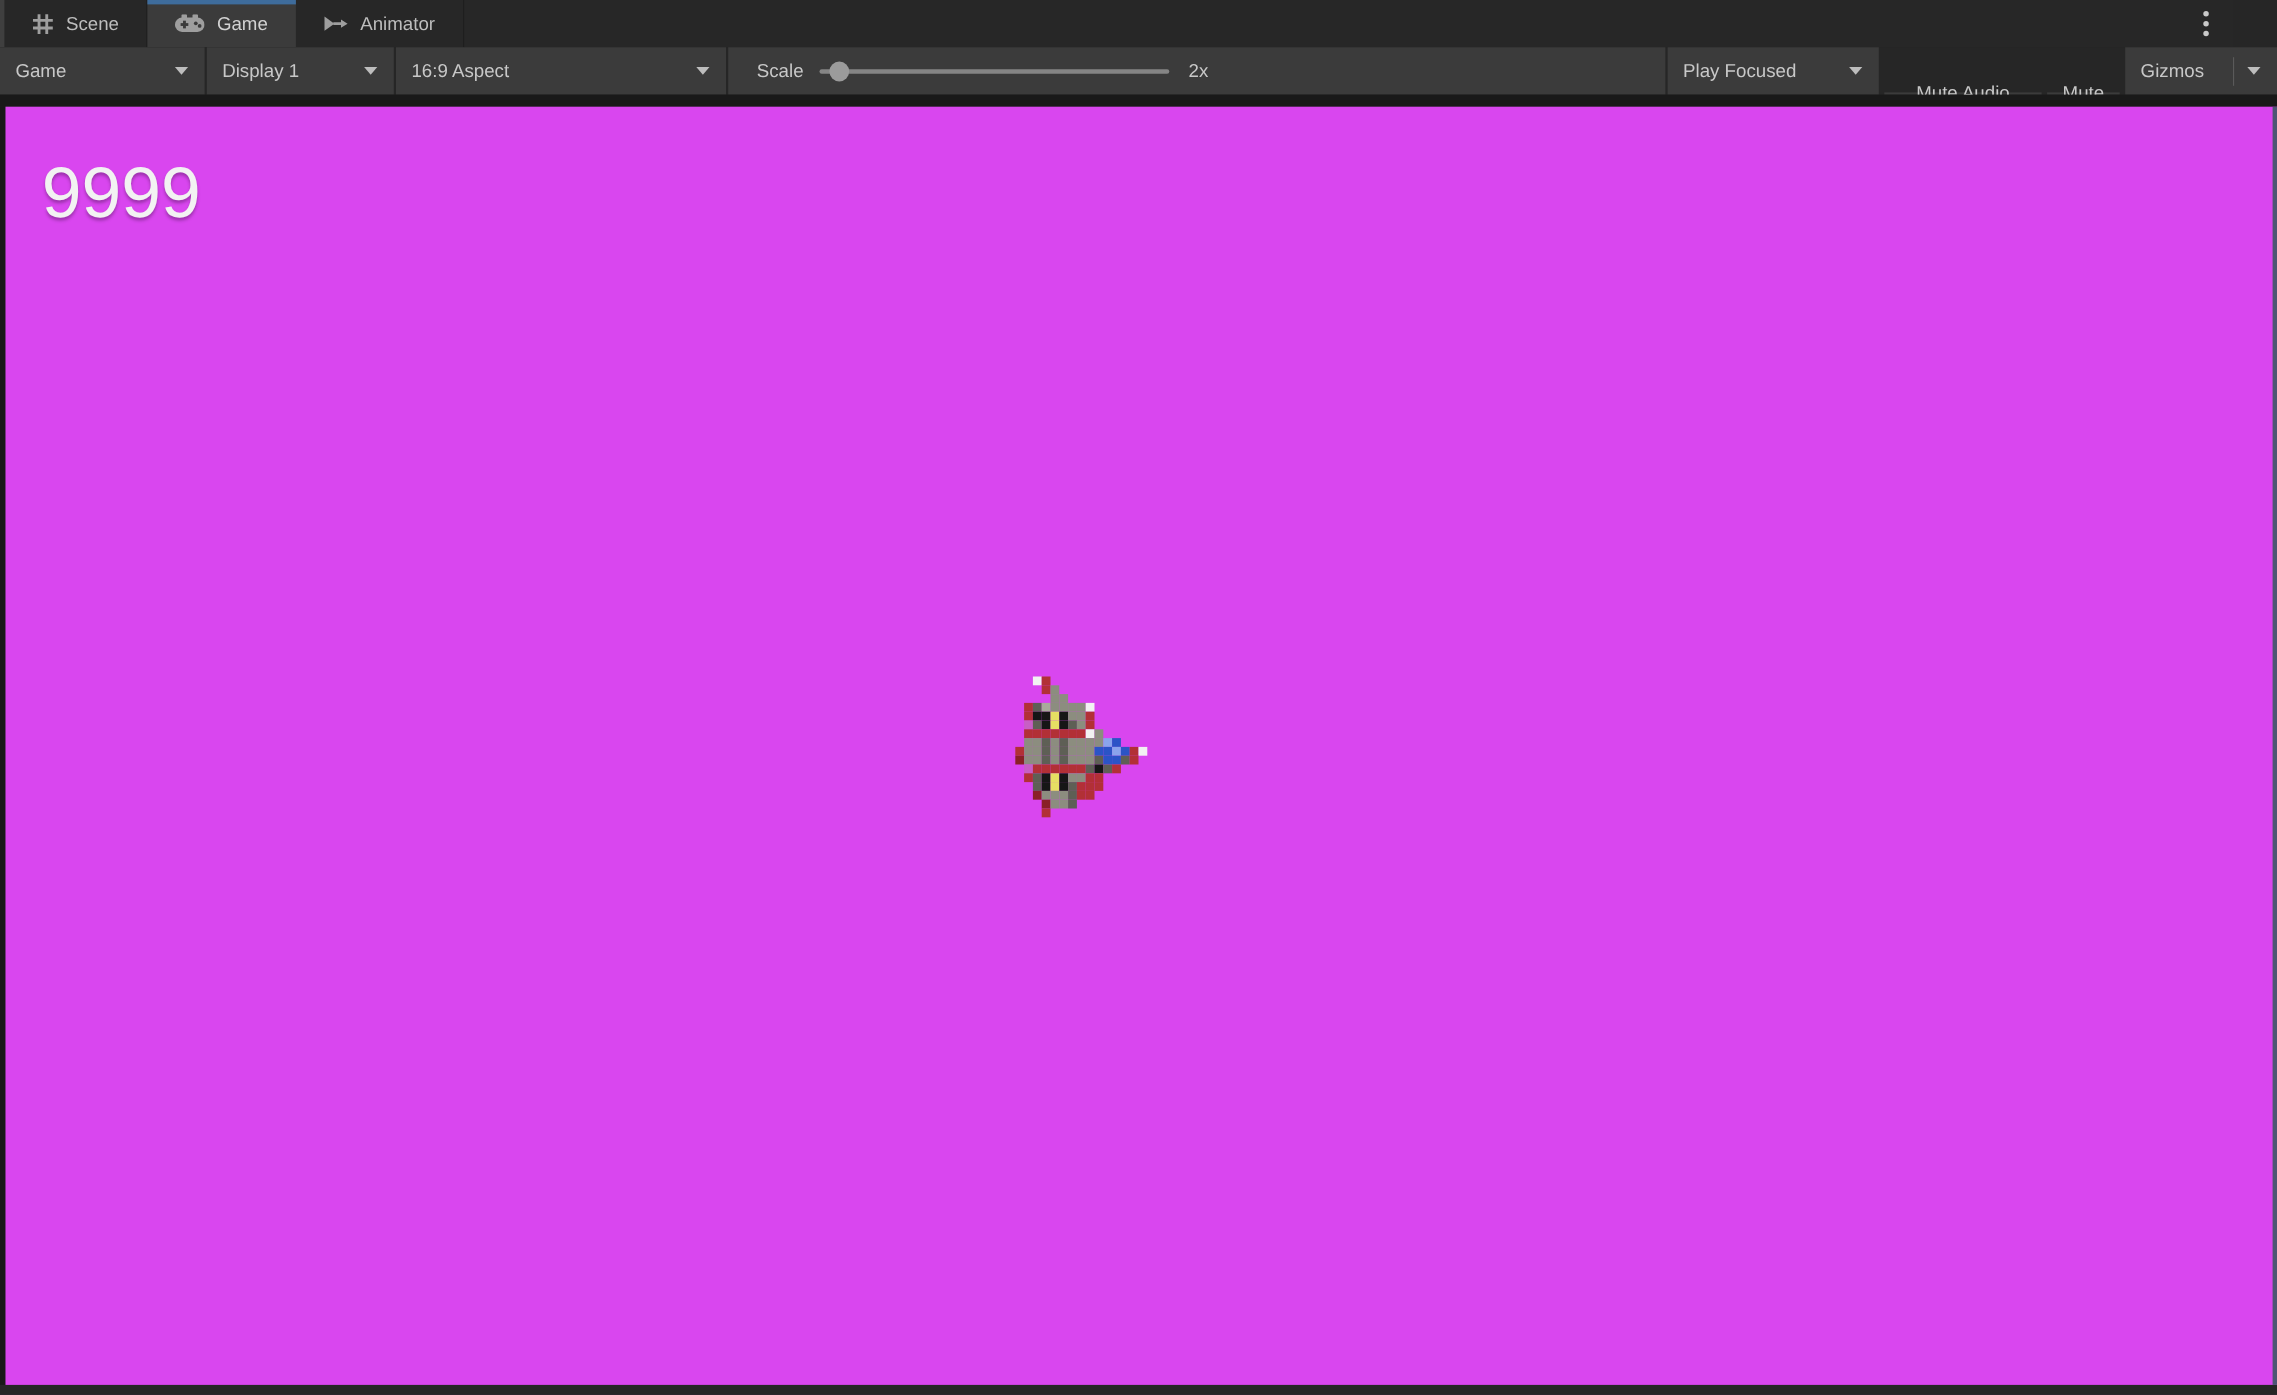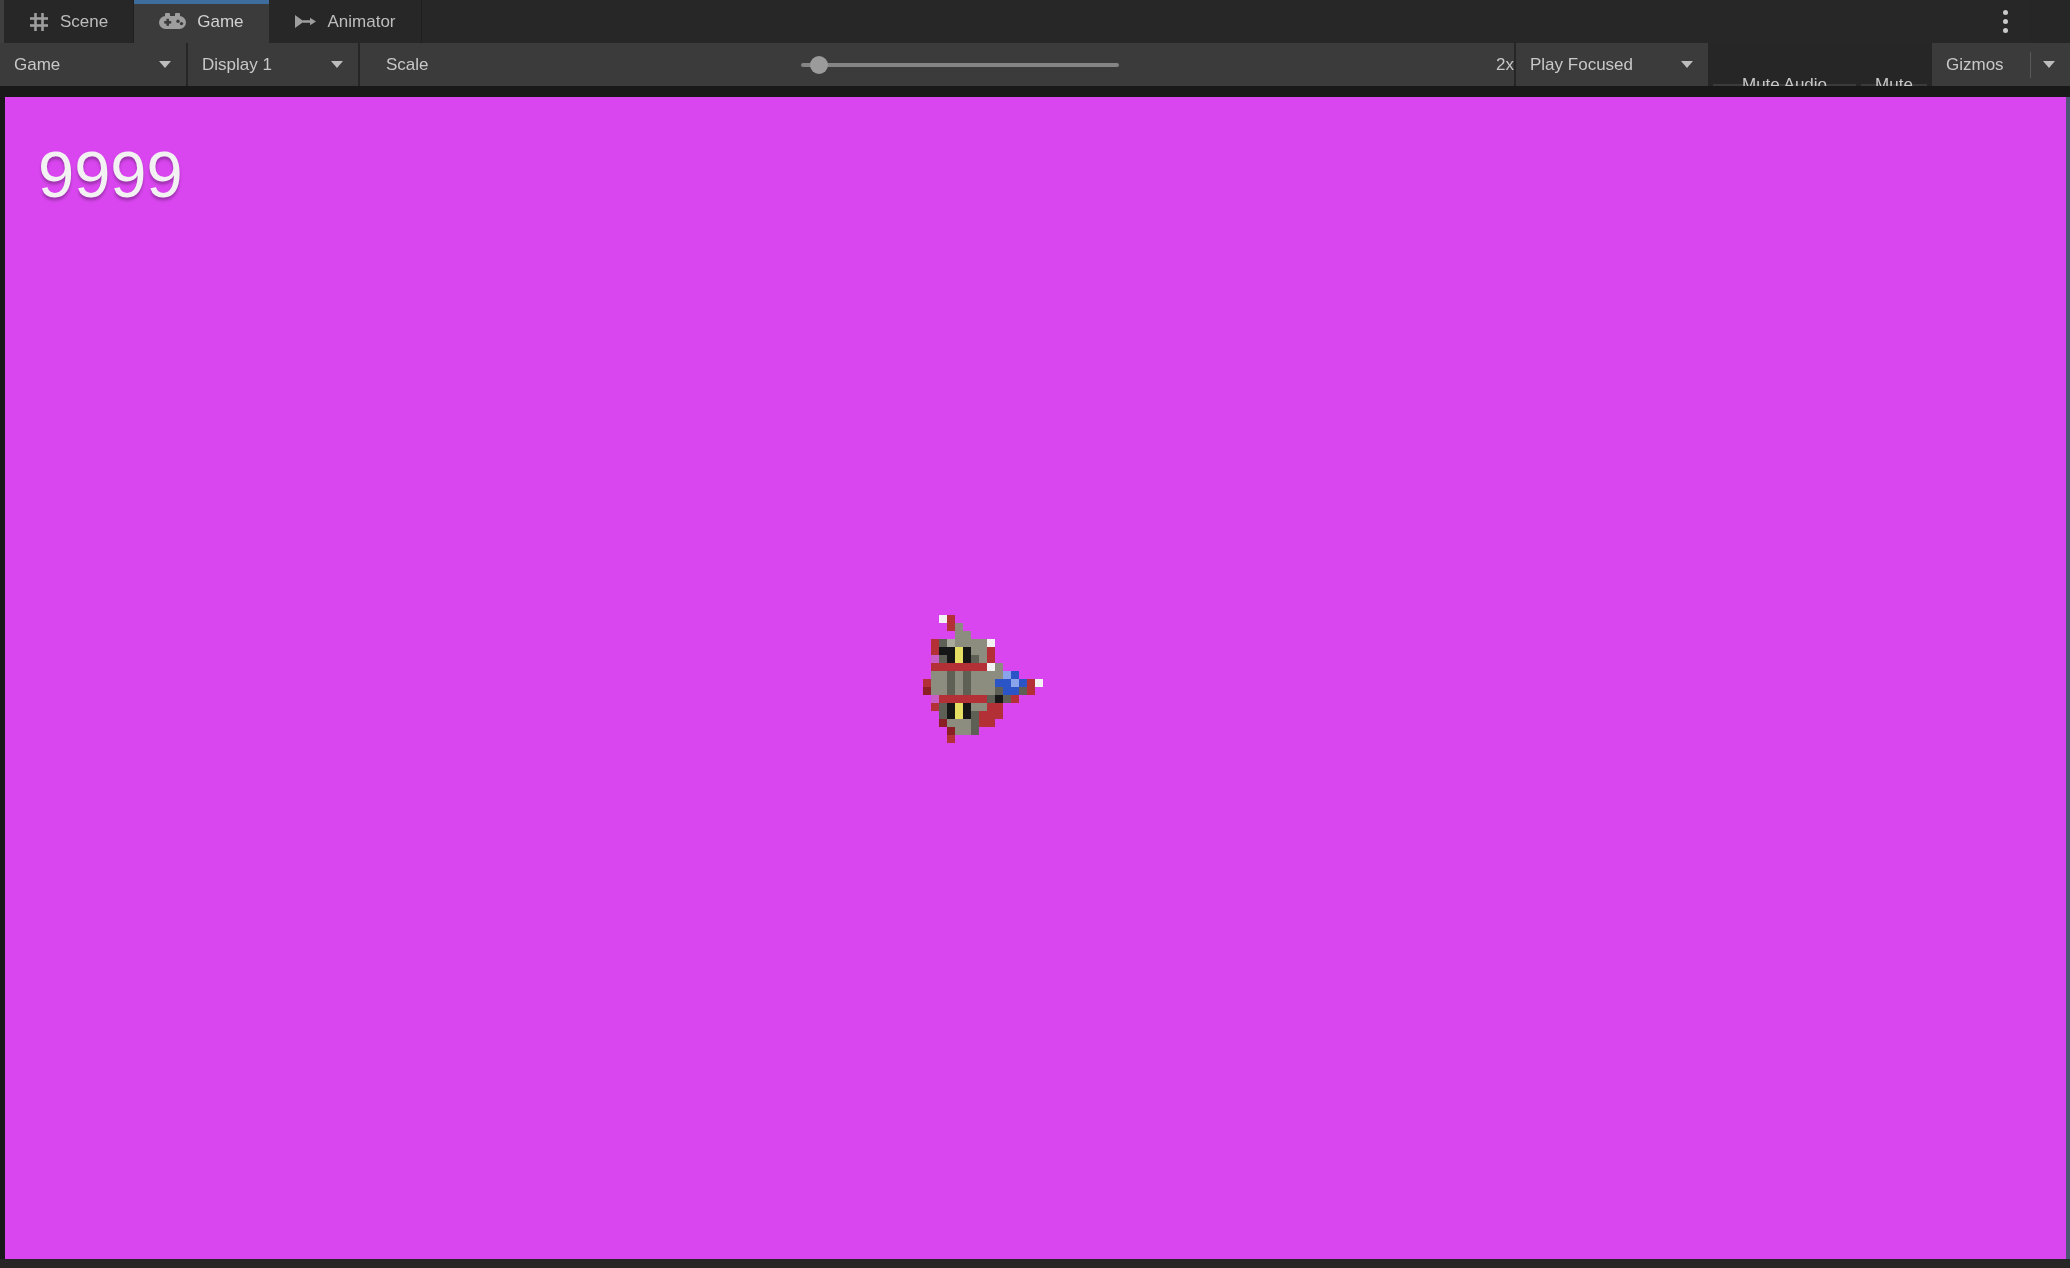--- a/index.html
+++ b/index.html
@@ -48,21 +48,21 @@
   .dd { justify-content:space-between; cursor:pointer; }
   .dd .lbl { padding-left:14px; }
   .arrow {
     width:0; height:0; margin-right:15px;
     border-left:6px solid transparent; border-right:6px solid transparent;
     border-top:7px solid #BDBDBD;
   }
   .w-game    { width:186px; }
   .w-display { width:170px; }
   .w-aspect  { width:300px; }
-  .scale-sect { flex:1;justify-content:space-between; }
+  .scale-sect { flex:1; }
   .scale-sect .slbl { margin-left:26px; }
   .track-wrap { position:relative; width:318px; height:18px; margin-left:14px; }
   .track {
     position:absolute; left:0; right:0; top:7px; height:4px;
     background:#858585; border-radius:2px;
   }
   .knob {
     position:absolute; top:0; width:18px; height:18px; border-radius:50%;
     background:#9B9B9B; cursor:pointer;
   }
@@ -157,20 +157,24 @@
   <div class="sect dd sep2 w-game">
     <span class="lbl">Game</span>
     <span class="arrow"></span>
   </div>
 
   <div class="sect dd sep2 w-display">
     <span class="lbl">Display 1</span>
     <span class="arrow"></span>
   </div>
 
+  <div class="sect dd sep2 w-aspect">
+    <span class="lbl">16:9 Aspect</span>
+    <span class="arrow"></span>
+  </div>
 
   <div class="sect sep2 scale-sect">
     <span class="slbl">Scale</span>
     <span class="track-wrap">
       <span class="track"></span>
       <span class="knob" id="scale-knob" style="left: 9px;"></span>
     </span>
     <span class="scale-val">2x</span>
   </div>
 

